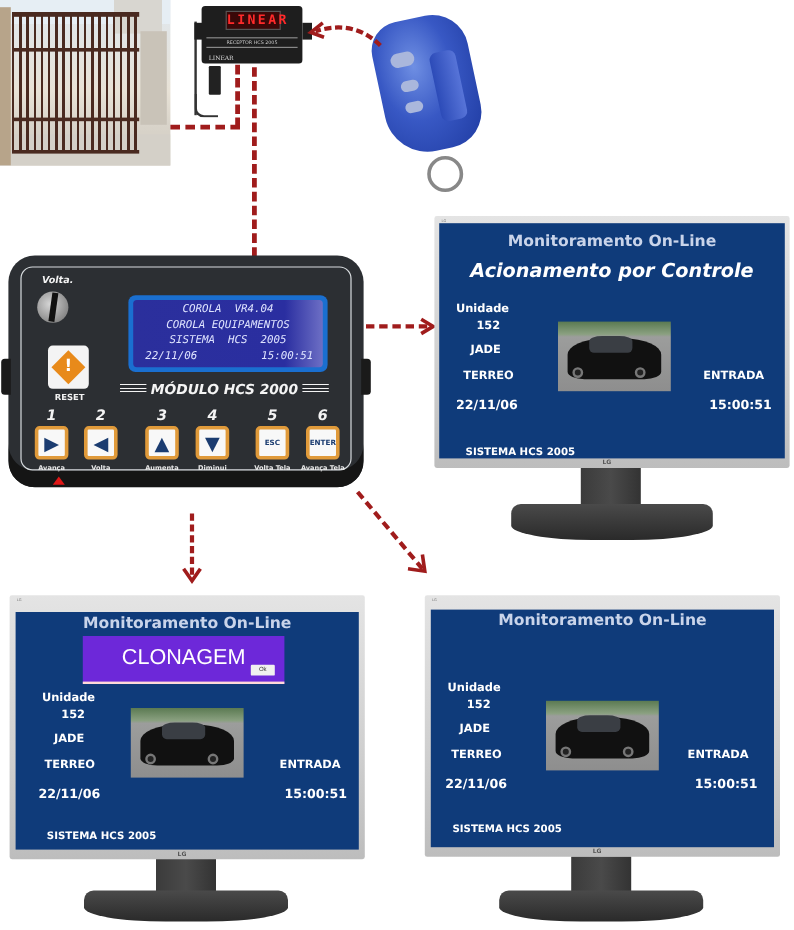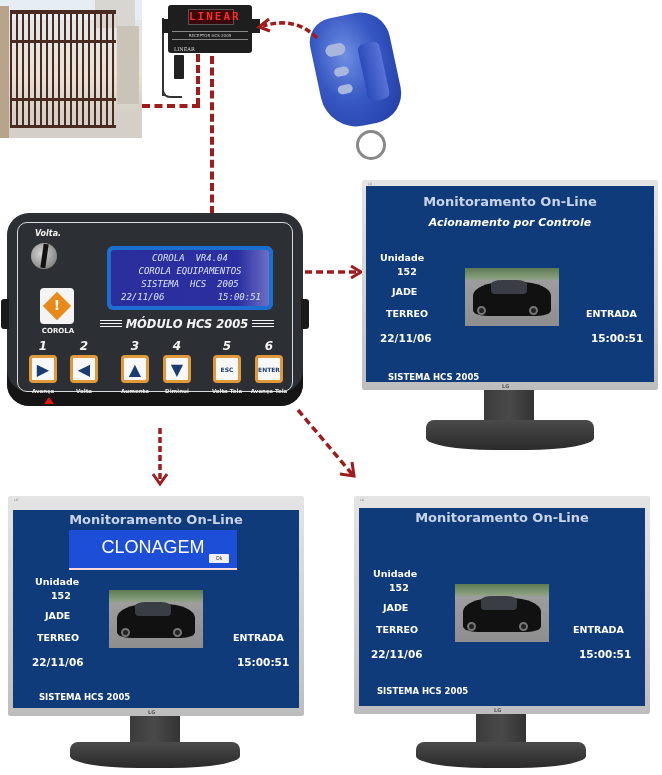--- a/index.html
+++ b/index.html
@@ -78,21 +78,21 @@
   .monitor .neck { position:absolute; background:linear-gradient(90deg,#3b3b3b,#4a4a4a,#333); }
   .monitor .base { position:absolute; background:linear-gradient(180deg,#4a4a4a,#2a2a2a); border-radius: 8px 8px 40% 40% / 8px 8px 12px 12px; }
 
   .scr-title { position:absolute; width:100%; text-align:center; font-weight:bold; color:#c9d4ea; }
   .scr-sub { position:absolute; width:100%; text-align:center; font-weight:bold; font-style:italic; color:#ffffff; }
   .scr-lbl { position:absolute; font-weight:bold; color:#ffffff; }
   .scr-photo { position:absolute; background:linear-gradient(180deg,#5b7a52 0%,#8aa080 18%,#9c9d9c 22%,#8e8e8e 100%); overflow:hidden; }
   .scr-photo .car { position:absolute; background:#111; border-radius:40% 40% 18% 18%; }
   .scr-photo .win { position:absolute; background:#3a3e44; border-radius:30% 30% 4px 4px; }
   .scr-photo .wheel { position:absolute; width:9px; height:9px; background:#222; border:2px solid #777; border-radius:50%; }
-  .alarm { position:absolute; background:#1d4ed8; color:#ffffff; text-align:center; font-family:"Liberation Sans", sans-serif; border-bottom:2px solid #ffdada; }
+  .alarm { position:absolute; background:#6d28d9; color:#ffffff; text-align:center; font-family:"Liberation Sans", sans-serif; border-bottom:2px solid #ffdada; }
   .alarm .tag { position:absolute; width:20px; height:9px; background:#f0f0f0; color:#333; font-size:5px; line-height:9px; text-align:center; border-radius:1px; }
 </style>
 </head>
 <body>
 
 <div class="abs gate-photo">
   <div class="sky"></div>
     <div class="bldg"></div>
   <div class="ground"></div>
   <div class="pillar-l"></div>
@@ -152,37 +152,37 @@
     <div class="tab-r"></div>
   <div class="inner"></div>
   <div class="prog-label">Volta.</div>
   <div class="prog-key">
       <div class="slot"></div>
     </div>
   <div class="reset-btn">
     <div class="diamond"></div>
     <div class="bang">!</div>
   </div>
-  <div class="reset-label">COROLA</div>
+  <div class="reset-label">RESET</div>
 
   <div class="lcd">
     <div class="screen">
       <div class="row">COROLA  VR4.04</div>
       <div class="row">COROLA EQUIPAMENTOS</div>
       <div class="row">SISTEMA  HCS  2005</div>
       <div class="row-split">
         <span>22/11/06</span>
         <span>15:00:51</span>
       </div>
     </div>
   </div>
 
   <div class="module-title">
     <span class="stripes"></span>
-    <span>MÓDULO HCS 2005</span>
+    <span>MÓDULO HCS 2000</span>
     <span class="stripes"></span>
   </div>
 
   <div class="key-num" style="left:22px;top:126px;">1</div>
   <div class="key" style="left:22px;top:142px;font-size:16px;">
       <span>▶</span>
     </div>
   <div class="key-cap" style="left:14px;top:175px;">Avança</div>
 
   <div class="key-num" style="left:63px;top:126px;">2</div>
@@ -216,21 +216,21 @@
   <div class="key-cap" style="left:240px;top:175px;">Avança Tela</div>
 
   <div class="module-marker"></div>
 </div>
 
 <div class="monitor" style="left:362px;top:180px;width:296px;height:272px;">
   <div class="bezel" style="height:210px;"></div>
   <div class="bezel-lbl">LG</div>
   <div class="screen" style="left:4px;top:6px;width:288px;height:196px;">
     <div class="scr-title" style="top:8px;font-size:13px;">Monitoramento On-Line</div>
-    <div class="scr-sub" style="top:30px;font-size:11px;">Acionamento por Controle</div>
+    <div class="scr-sub" style="top:30px;font-size:16px;">Acionamento por Controle</div>
     <div class="scr-lbl" style="left:14px;top:66px;font-size:9.5px;">Unidade</div>
     <div class="scr-lbl" style="left:31px;top:80px;font-size:9.5px;">152</div>
     <div class="scr-lbl" style="left:26px;top:100px;font-size:9.5px;">JADE</div>
     <div class="scr-lbl" style="left:20px;top:122px;font-size:9.5px;">TERREO</div>
     <div class="scr-lbl" style="left:14px;top:146px;font-size:10.5px;">22/11/06</div>
     <div class="scr-lbl" style="left:220px;top:122px;font-size:9.5px;">ENTRADA</div>
     <div class="scr-lbl" style="left:225px;top:146px;font-size:10.5px;">15:00:51</div>
     <div class="scr-lbl" style="left:22px;top:186px;font-size:8.5px;">SISTEMA HCS 2005</div>
     <div class="scr-photo" style="left:99px;top:82px;width:94px;height:58px;">
       <div class="car" style="left:8px;top:14px;width:78px;height:34px;"></div>

